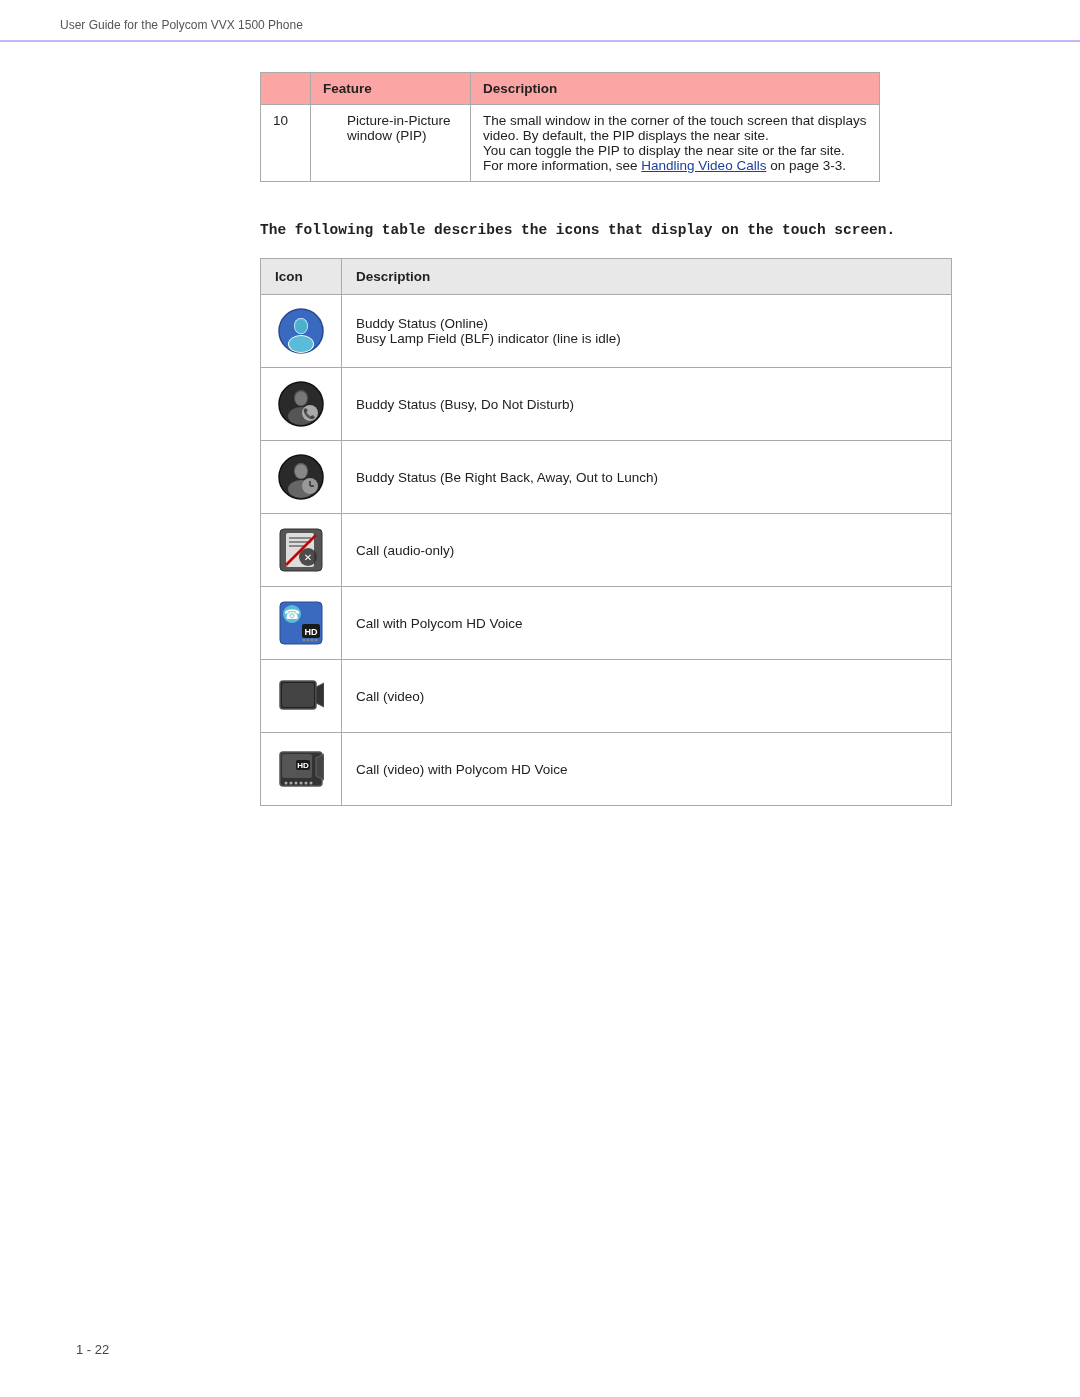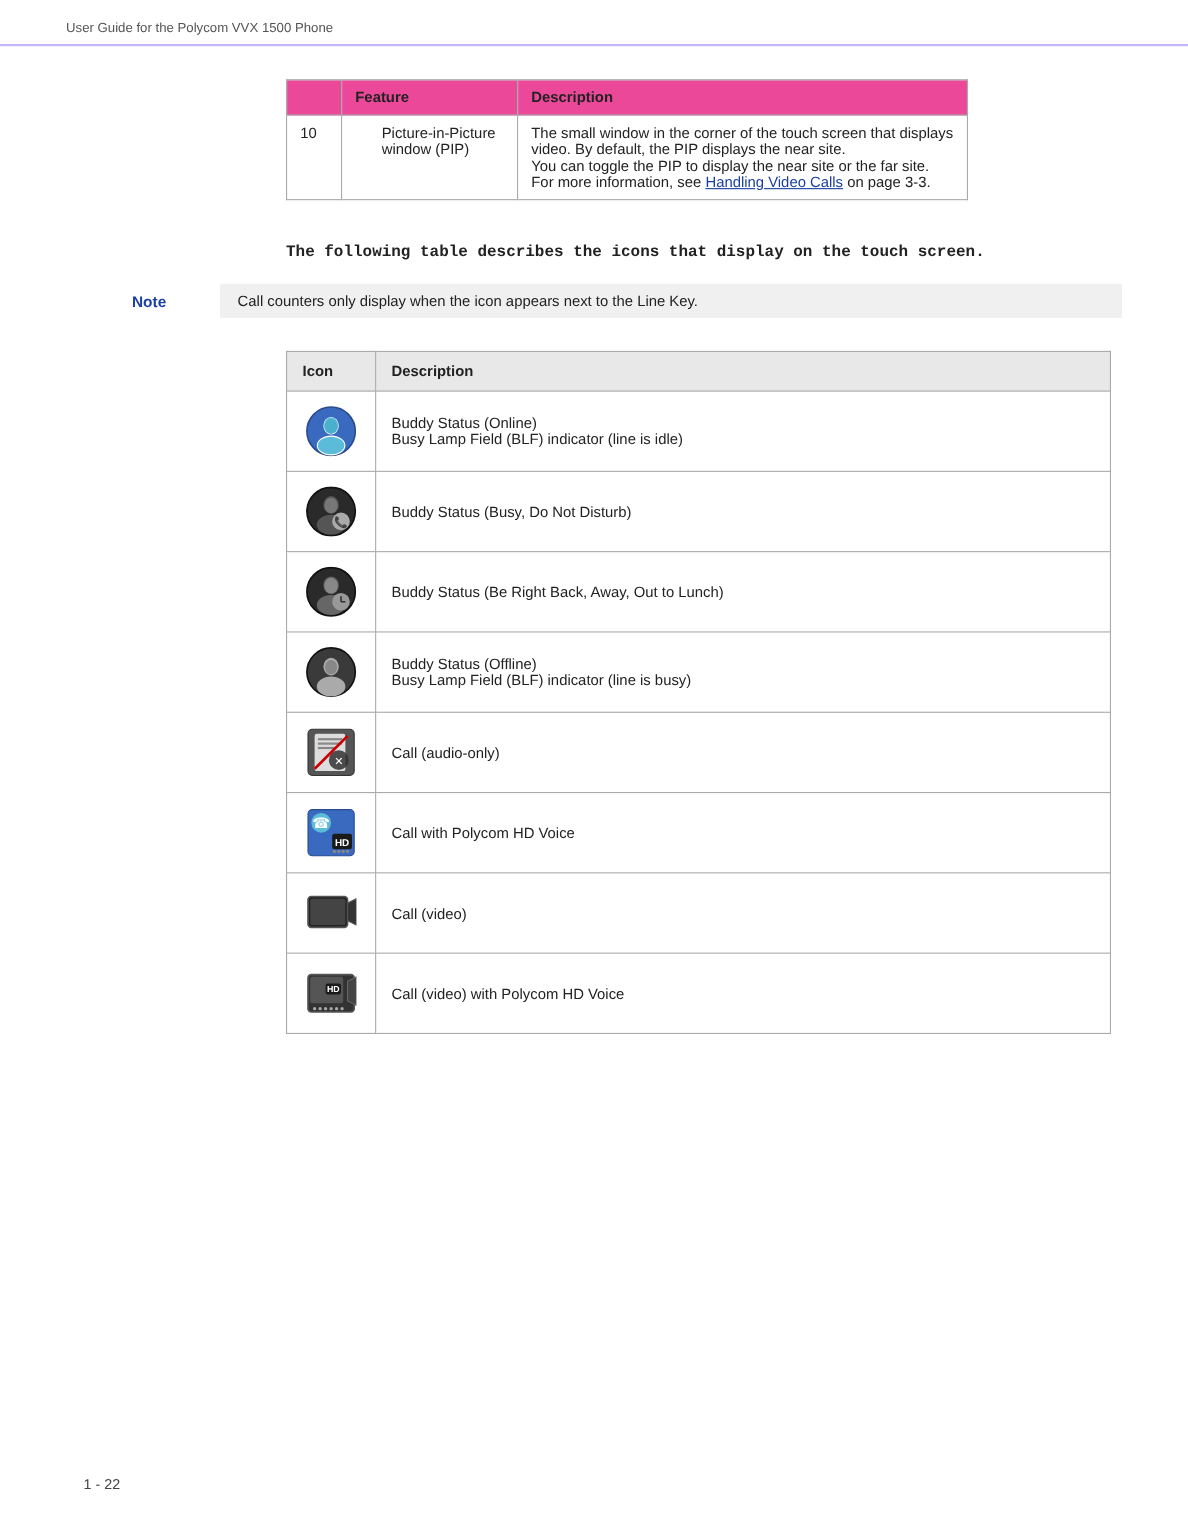--- a/index.html
+++ b/index.html
@@ -32,21 +32,21 @@
       border-collapse: collapse;
       margin-bottom: 40px;
     }
     .feature-table th, .feature-table td {
       border: 1px solid #aaa;
       padding: 8px 12px;
       vertical-align: top;
       font-size: 13.5px;
     }
     .feature-table th {
-      background: #ec4899;
+      background: #fca5a5;
       font-weight: bold;
       text-align: left;
     }
     .feature-table td:first-child {
       width: 50px;
       text-align: left;
       vertical-align: top;
     }
     .feature-table td:nth-child(2) {
       width: 160px;
@@ -88,21 +88,21 @@
       background: #f0f0f0;
       border: none;
       padding: 8px 16px;
       font-size: 13.5px;
       color: #222;
       flex: 1;
     }
 
     
     .icon-table {
-      width: 750px;
+      width: 692px;
       margin-left: 200px;
       border-collapse: collapse;
     }
     .icon-table th, .icon-table td {
       border: 1px solid #aaa;
       padding: 10px 14px;
       vertical-align: middle;
       font-size: 13.5px;
     }
     .icon-table th {
@@ -166,24 +166,20 @@
             <span>You can toggle the PIP to display the near site or the far site. For more information, see </span><a class="doc-link" href="#">Handling Video Calls</a><span> on page 3-3.</span>
           </p>
         </td>
       </tr>
     </tbody>
   </table>
 
 
   <div class="section-desc">The following table describes the icons that display on the touch screen.</div>
 
-  <div class="note-box">
-    <div class="note-label">Note</div>
-    <div class="note-content">Call counters only display when the icon appears next to the Line Key.</div>
-  </div>
 
   <table class="icon-table">
     <thead>
       <tr>
         <th>Icon</th>
         <th>Description</th>
       </tr>
     </thead>
     <tbody>
 
@@ -241,36 +237,20 @@
               <line x1="32" y1="27" x2="32" y2="32" stroke="#333" stroke-width="1.5"></line>
               <line x1="32" y1="32" x2="36" y2="32" stroke="#333" stroke-width="1.5"></line>
             </svg>
           </div>
         </td>
         <td>
           <div>Buddy Status (Be Right Back, Away, Out to Lunch)</div>
         </td>
       </tr>
 
-      <tr>
-        <td>
-          <div class="icon-cell">
-            <svg width="46" height="46" viewBox="0 0 46 46" xmlns="http://www.w3.org/2000/svg">
-              <circle cx="23" cy="23" r="22" fill="#3a3a3a" stroke="#111" stroke-width="1.5"></circle>
-              <ellipse cx="23" cy="18" rx="7" ry="8" fill="#aaa"></ellipse>
-              <ellipse cx="23" cy="36" rx="13" ry="9" fill="#aaa"></ellipse>
-              <ellipse cx="23" cy="18.5" rx="5.5" ry="6.5" fill="#888"></ellipse>
-            </svg>
-          </div>
-        </td>
-        <td>
-          <div>Buddy Status (Offline)</div>
-          <div>Busy Lamp Field (BLF) indicator (line is busy)</div>
-        </td>
-      </tr>
 
       <tr>
         <td>
           <div class="icon-cell">
             <svg width="46" height="46" viewBox="0 0 46 46" xmlns="http://www.w3.org/2000/svg">
               <rect x="2" y="2" width="42" height="42" rx="4" fill="#555" stroke="#333" stroke-width="1"></rect>
 
               <rect x="8" y="6" width="28" height="34" rx="2" fill="#ddd"></rect>
               <rect x="11" y="10" width="22" height="2" fill="#888"></rect>
               <rect x="11" y="14" width="22" height="2" fill="#888"></rect>

